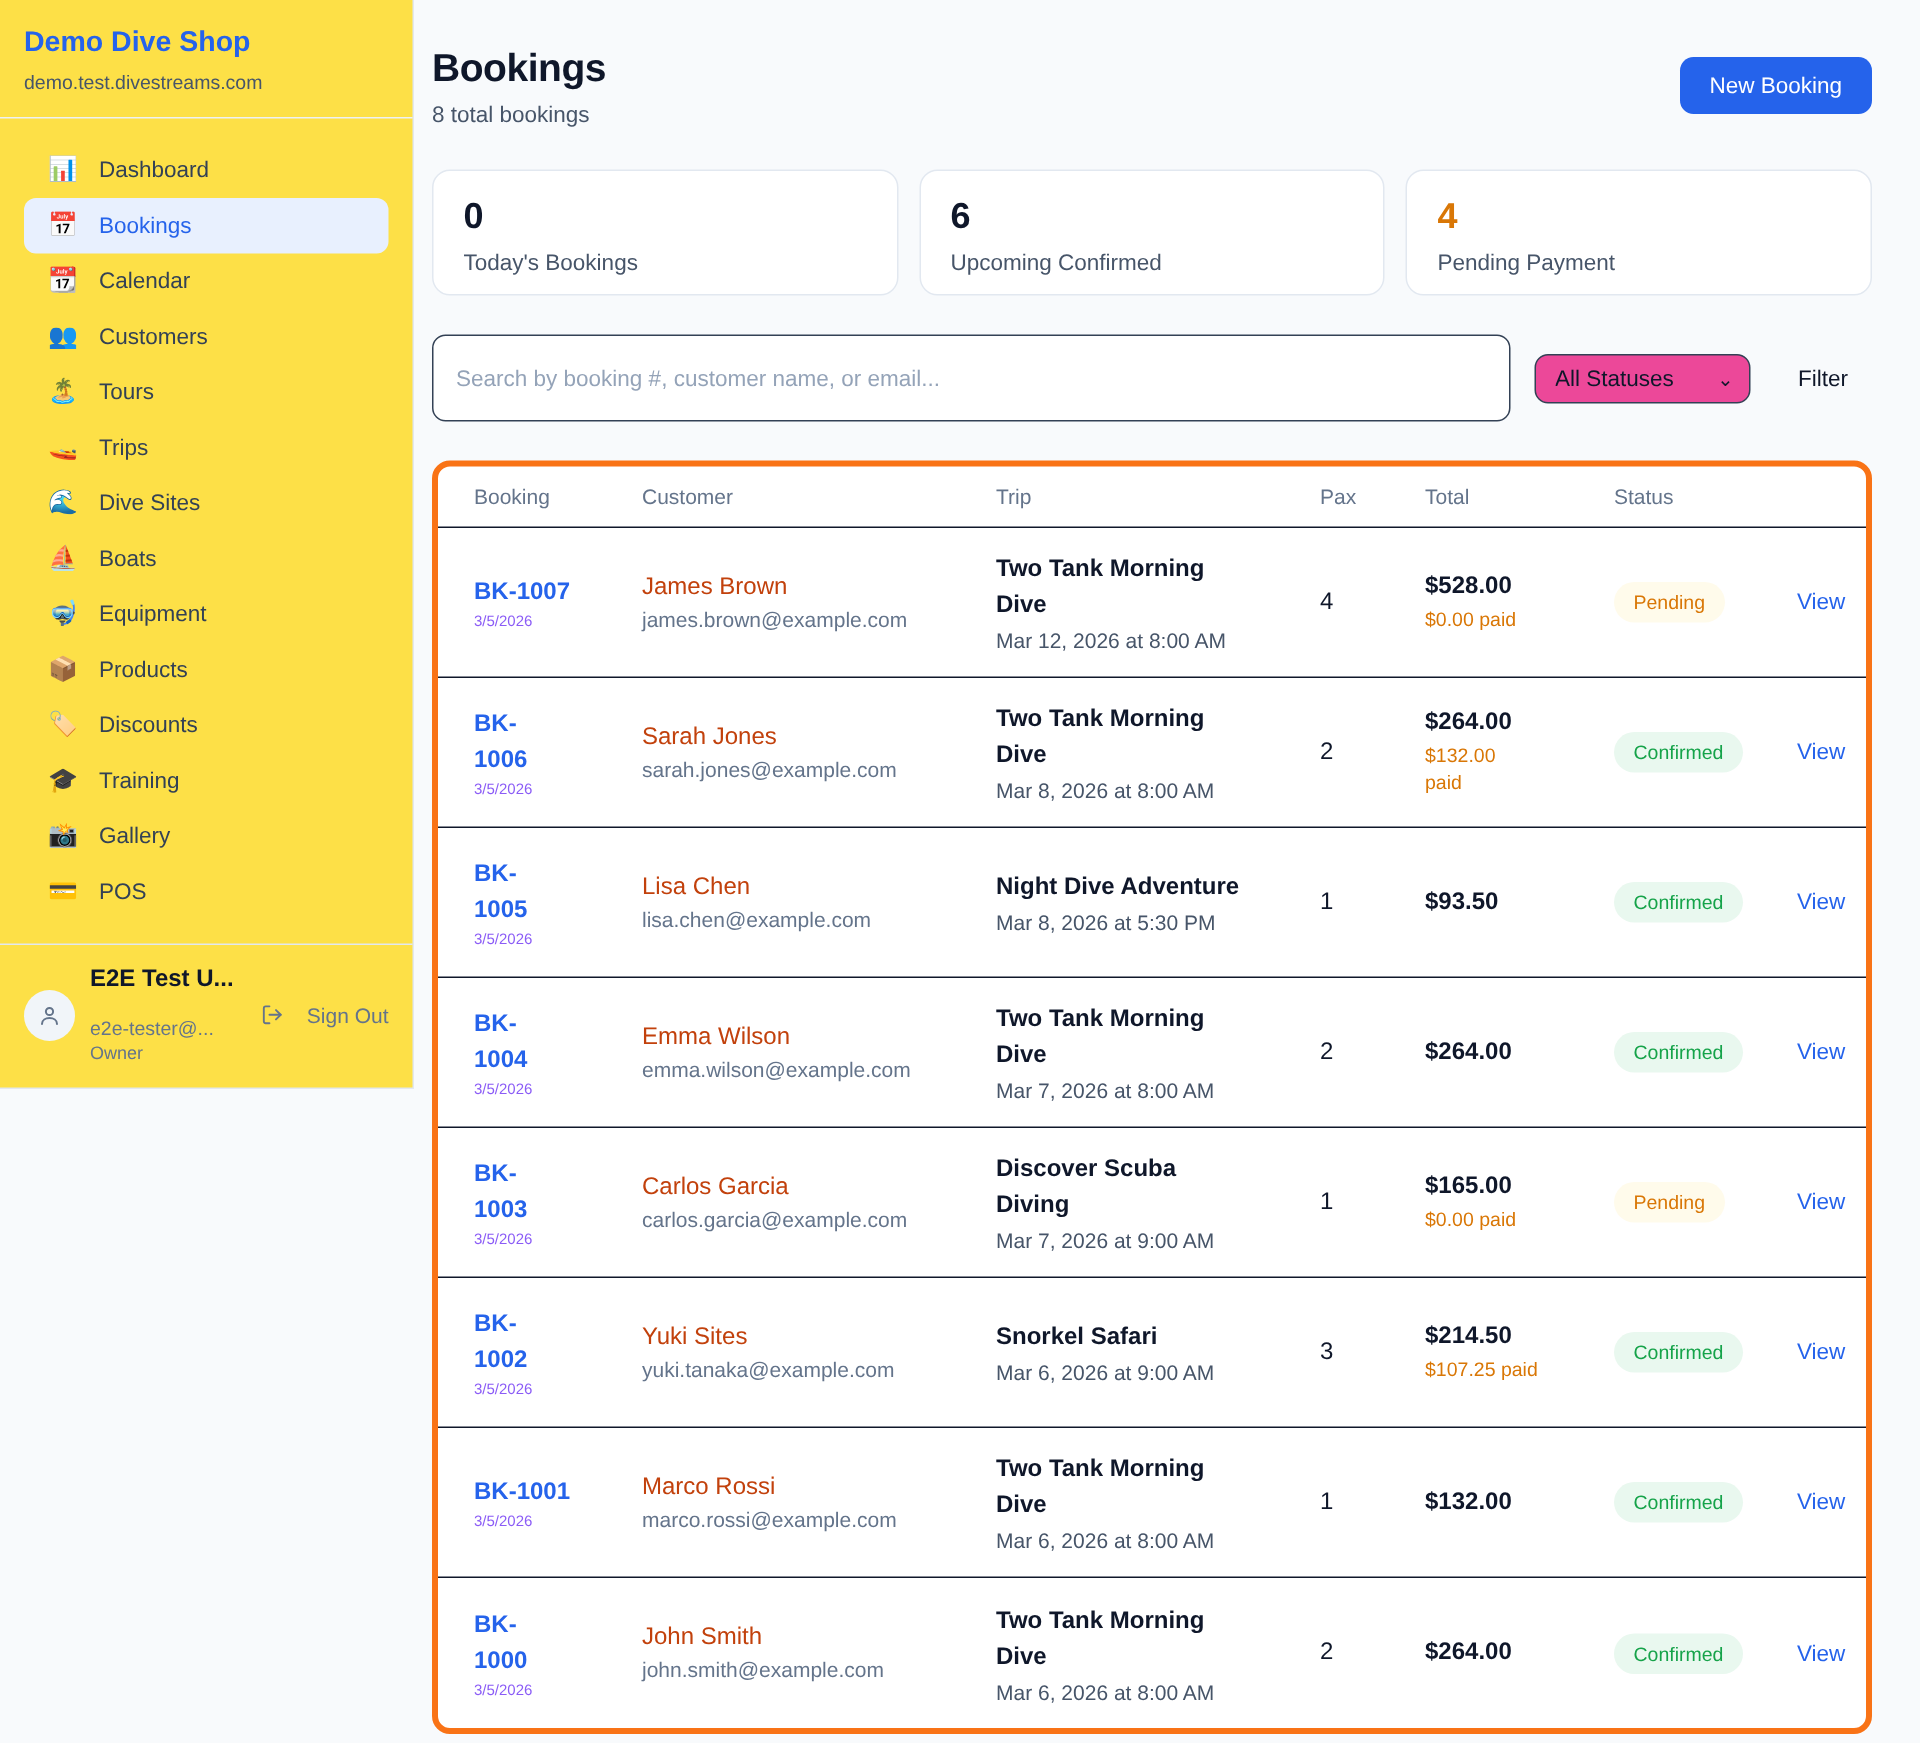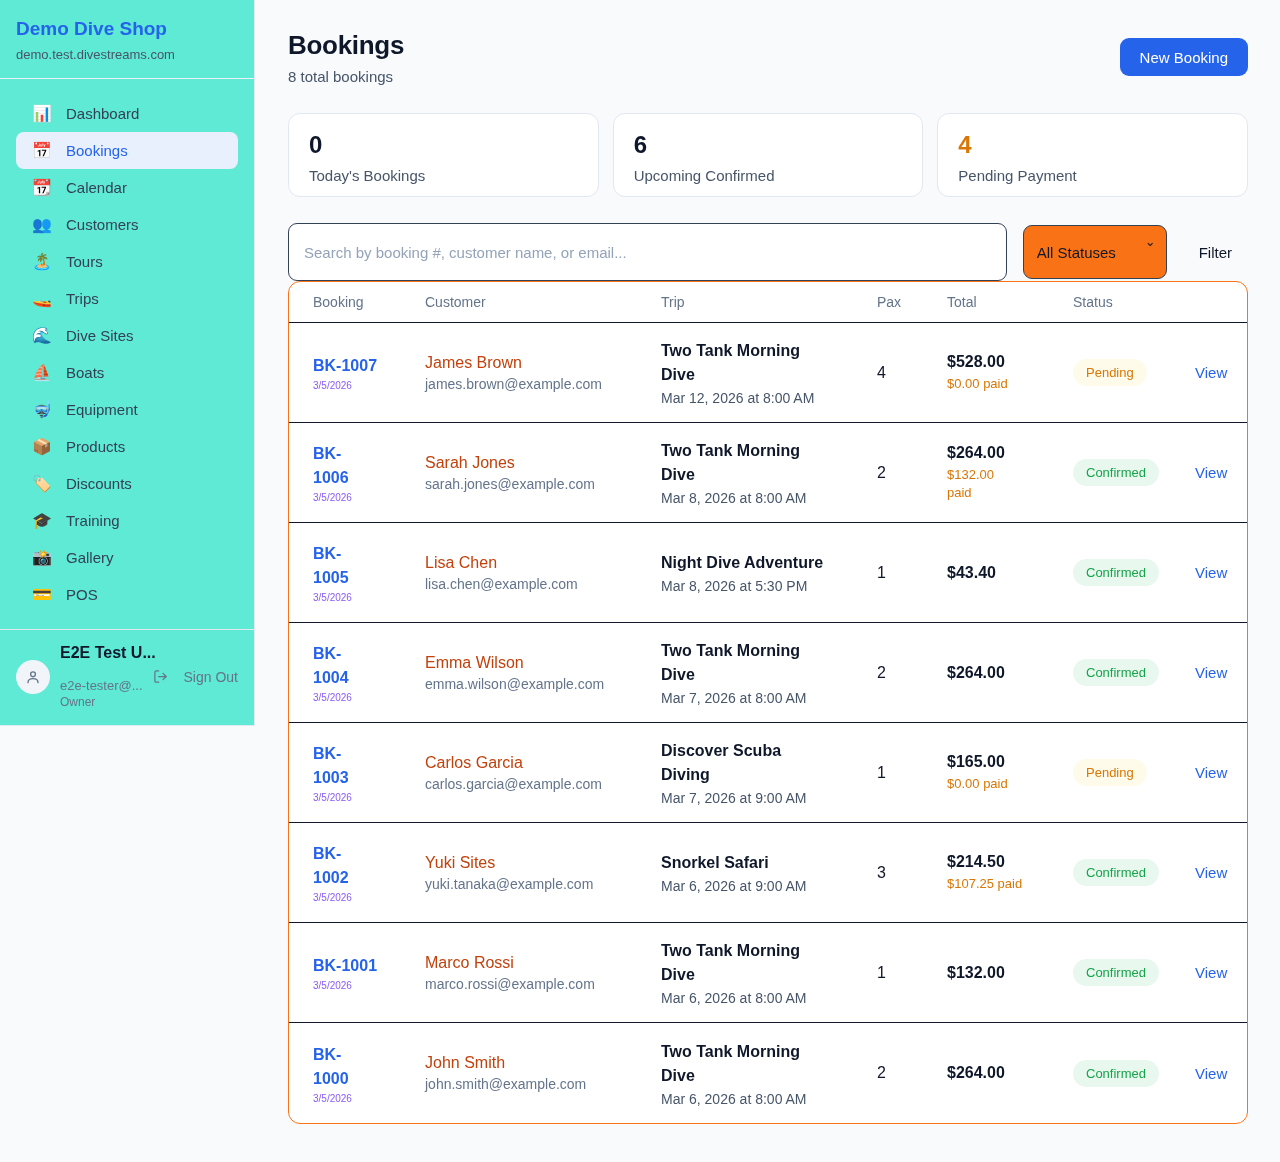--- a/index.html
+++ b/index.html
@@ -7,22 +7,22 @@
   body {
     font-family: "Liberation Sans", sans-serif;
     background: #f8fafc;
     color: #0f172a;
     position: relative;
     overflow: hidden;
   }
 
   
   .sidebar {
-    position: absolute; left: 0; top: 0; width: 255px;
-    background: #5eead4;
+    position: absolute; left: 0; top: 0; width: 276px;
+    background: #fde047;
     border-right: 1px solid #e2e8f0;
     border-bottom: 1px solid #e2e8f0;
   }
   .brand { padding: 18px 16px 16px; border-bottom: 1px solid #eef1f5; }
   .brand-name { color: #2563eb; font-size: 19px; font-weight: 700; }
   .brand-domain { color: #475569; font-size: 13px; margin-top: 7px; }
   .nav { padding: 16px 16px 10px; }
   .nav-item {
     display: flex; align-items: center; gap: 14px;
     padding: 10px 16px; border-radius: 8px;
@@ -74,38 +74,38 @@
   .search-input {
     flex: 1; height: 58px; background: #ffffff;
     border: 1px solid #334155; border-radius: 9px;
     padding: 0 15px; font-size: 15px; color: #0f172a; font-family: inherit;
     outline: none;
   }
   .search-input::placeholder { color: #94a3b8; }
   .select-wrap { position: relative; margin-left: 16px; }
   .status-select {
     appearance: none; -webkit-appearance: none;
-    height: 54px; min-width: 144px; background: #f97316;
+    height: 33px; min-width: 144px; background: #ec4899;
     border: 1px solid #334155; border-radius: 9px;
     padding: 0 30px 0 13px; font-size: 15px; color: #0f172a; font-family: inherit;
     cursor: pointer;
   }
   .select-chevron {
     position: absolute; right: 11px; top: 9px;
     color: #0f172a; font-size: 13px; pointer-events: none;
   }
   .filter-btn {
     background: none; border: none; font-family: inherit; cursor: pointer;
     font-size: 15px; font-weight: 500; color: #0f172a; padding: 0 16px; margin-left: 16px;
   }
 
   
   .table-card {
-    margin-bottom: 30px;
-    background: #ffffff; border: 1px solid #f97316; border-radius: 12px;
+    margin-top: 26px; margin-bottom: 30px;
+    background: #ffffff; border: 4px solid #f97316; border-radius: 12px;
     overflow: hidden;
   }
   .thead, .trow {
     display: grid;
     grid-template-columns: 112px 236px 216px 70px 126px 122px 1fr;
     padding: 0 24px; align-items: center;
   }
   .thead {
     height: 41px; border-bottom: 1px solid #0f172a;
     color: #64748b; font-size: 14px; font-weight: 500;
@@ -341,21 +341,21 @@
     <div>
       <div class="cust-name">Lisa Chen</div>
       <div class="cust-email">lisa.chen@example.com</div>
     </div>
     <div>
       <div class="trip-name">Night Dive Adventure</div>
       <div class="trip-time">Mar 8, 2026 at 5:30 PM</div>
     </div>
     <div class="pax">1</div>
     <div>
-      <div class="total">$43.40</div>
+      <div class="total">$93.50</div>
 
     </div>
     <div>
       <span class="badge confirmed">Confirmed</span>
     </div>
     <a class="view-link">View</a>
   </div>
 
   <div class="trow">
     <div>

